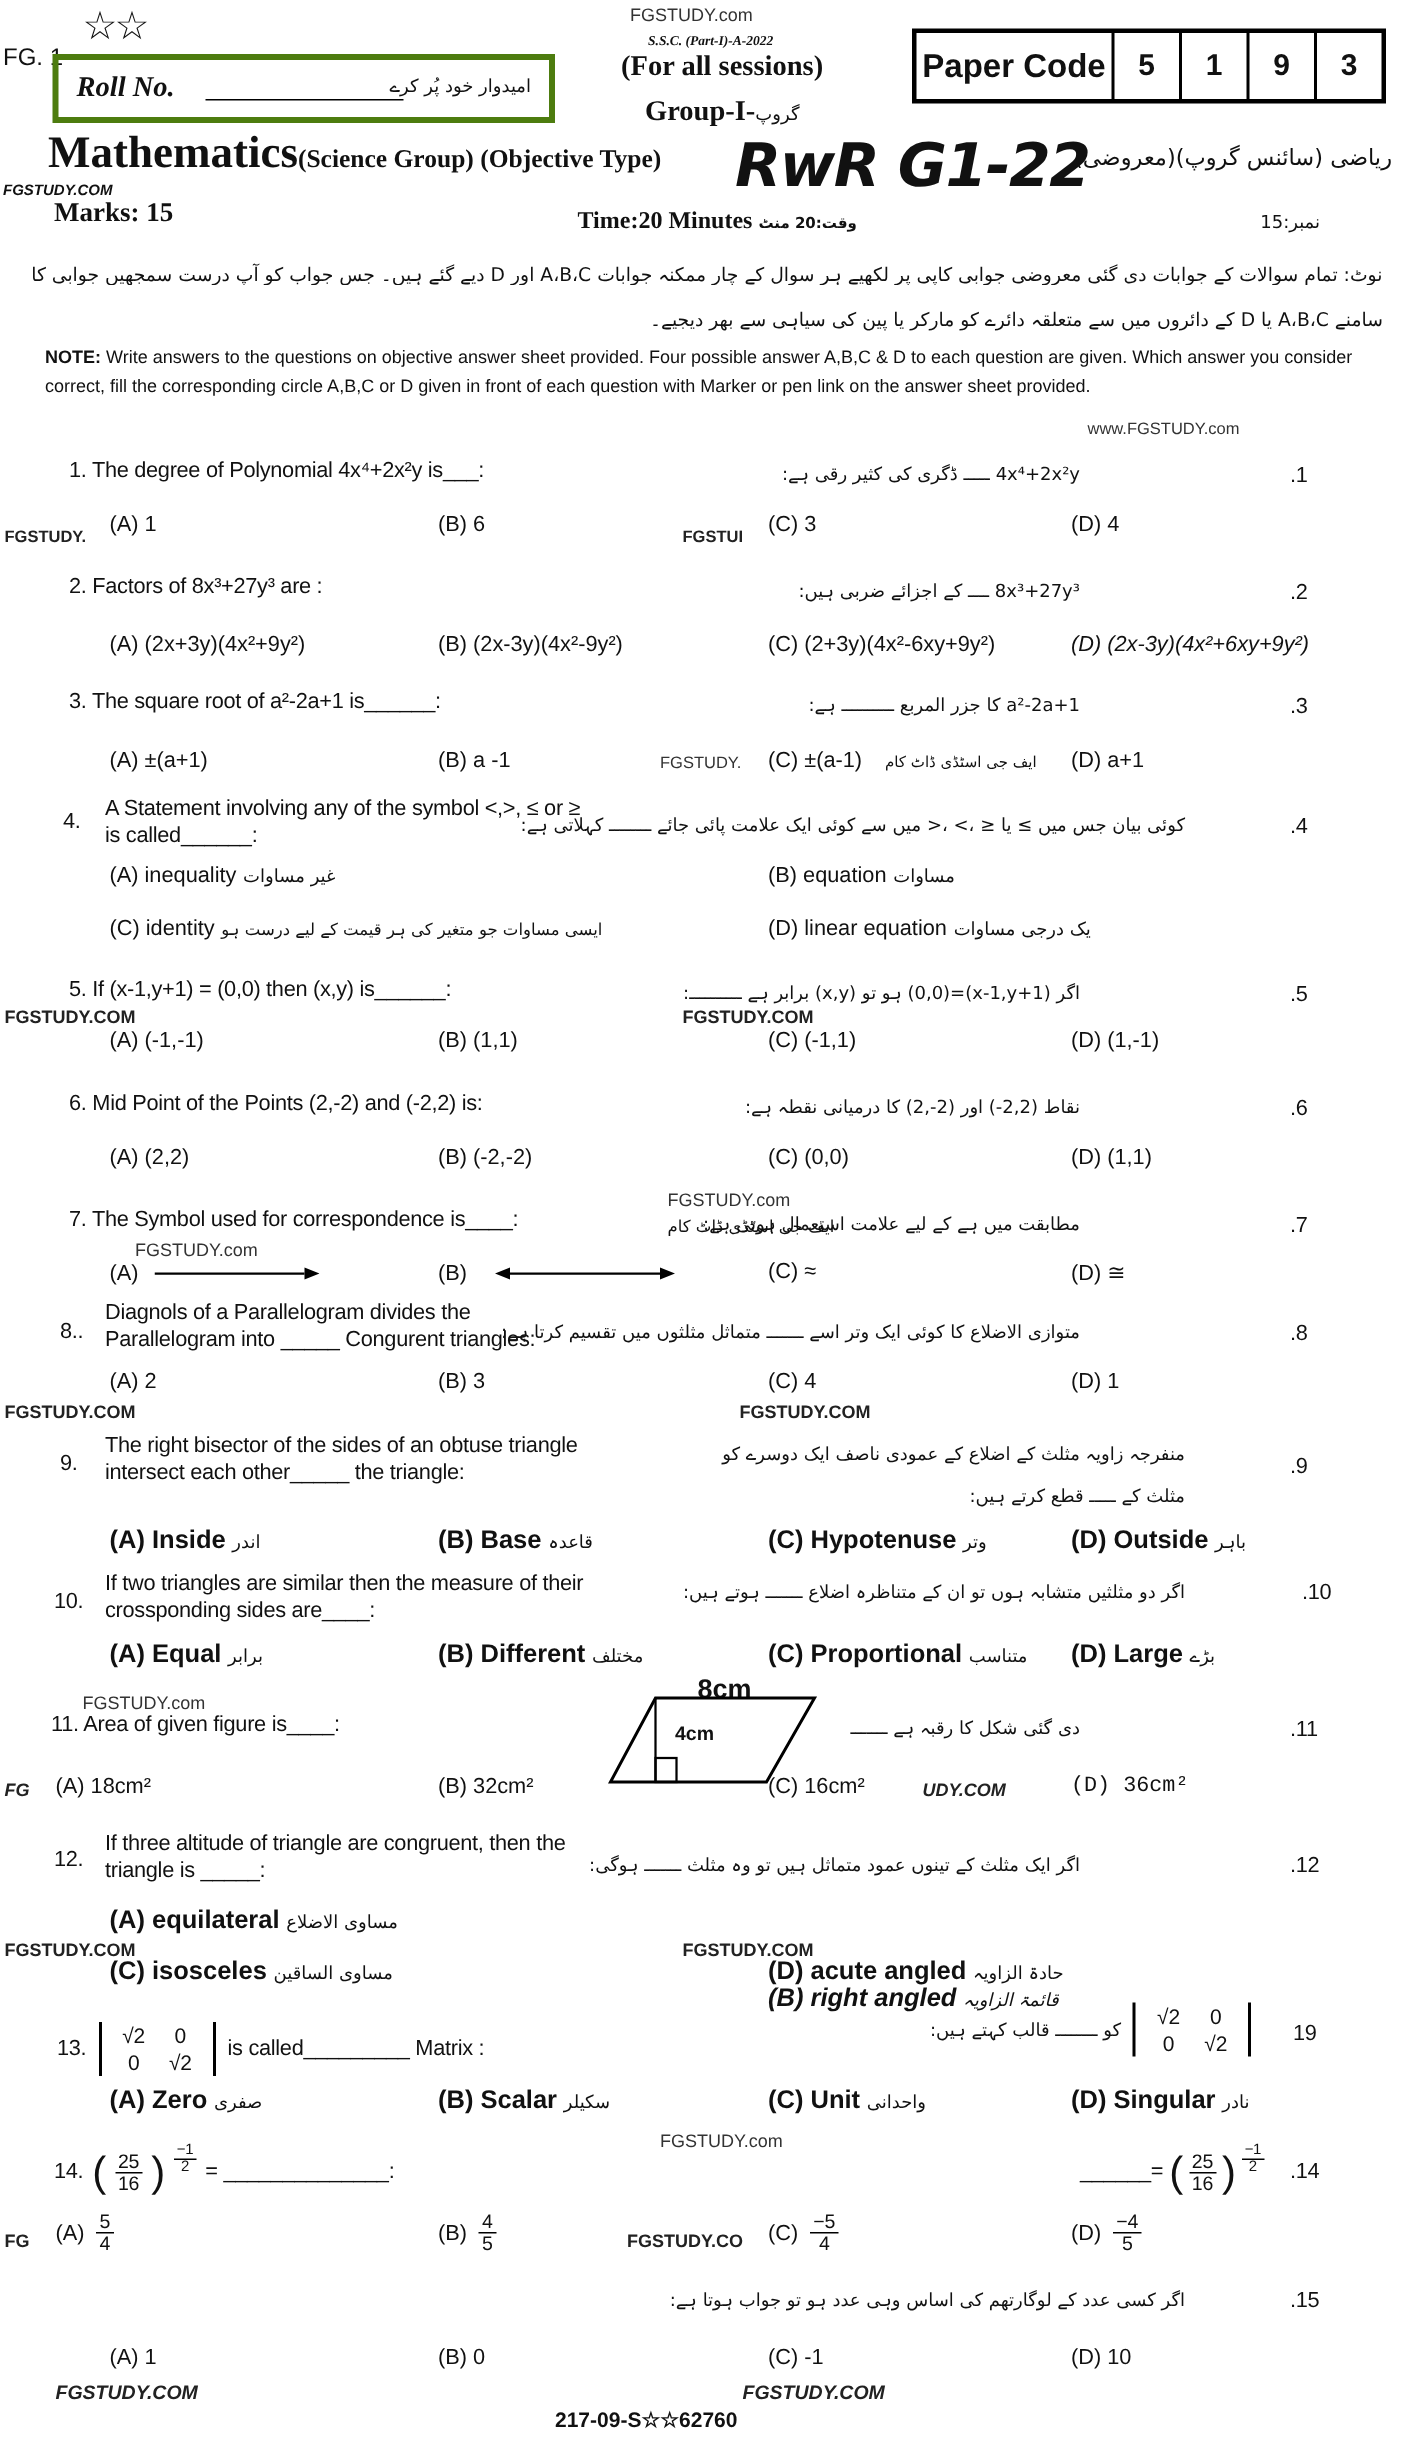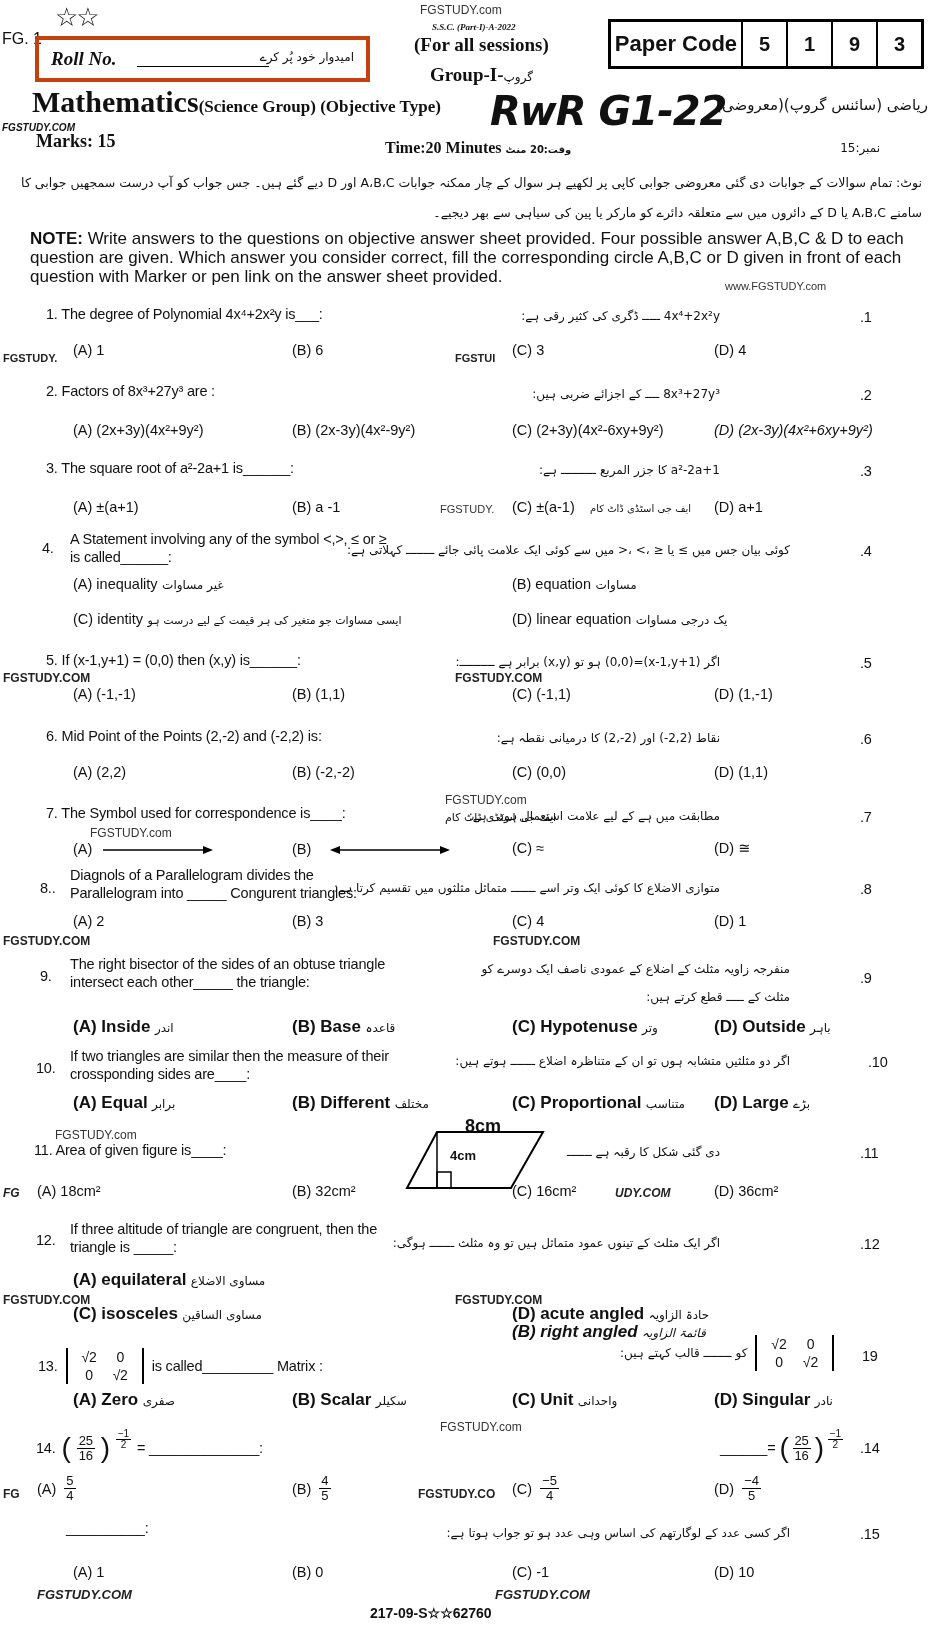--- a/index.html
+++ b/index.html
@@ -7,21 +7,21 @@
        font-family:"Liberation Sans",sans-serif;}
   .abs{position:absolute;}
   .serif{font-family:"Liberation Serif",serif;}
   .wm{font-family:"Liberation Sans",sans-serif;font-size:12px;color:#333;}
   .wmb{font-family:"Liberation Sans",sans-serif;font-size:12px;font-weight:bold;color:#222;}
   .urdu{direction:rtl;font-family:"DejaVu Sans",sans-serif;font-size:12px;color:#111;white-space:nowrap;}
   .q{font-size:14.5px;white-space:nowrap;letter-spacing:-0.2px;}
   .opt{font-size:14.5px;white-space:nowrap;}
   .optb{font-size:17px;font-weight:bold;white-space:nowrap;}
   .stars{font-size:26px;letter-spacing:-2px;}
-  .rollbox{border:4px solid #c2410c;box-sizing:border-box;}
+  .rollbox{border:4px solid #4d7c0f;box-sizing:border-box;}
   .codebox{border:3px solid #000;box-sizing:border-box;display:flex;}
   .codebox div{border-left:2px solid #000;display:flex;align-items:center;justify-content:center;
                font-weight:bold;font-size:20px;}
   .codebox div:first-child{border-left:none;}
   .frac{display:inline-flex;flex-direction:column;align-items:center;vertical-align:middle;font-size:13px;line-height:14px;}
   .frac span:first-child{border-bottom:1.5px solid #000;padding:0 2px;}
   .matrix{display:inline-block;border-left:2px solid #000;border-right:2px solid #000;padding:0 6px;
           font-size:14px;line-height:18px;vertical-align:middle;}
   .matrix table{border-collapse:collapse;}
   .matrix td{padding:0 8px;text-align:center;}
@@ -62,21 +62,21 @@
 
 <div class="abs" style="left:2px;top:122px;font-size:10px;font-weight:bold;font-style:italic;">FGSTUDY.COM</div>
 <div class="abs serif" style="left:36px;top:131px;font-size:18px;font-weight:bold;">Marks: 15</div>
 <div class="abs serif" style="left:385px;top:139px;font-size:16px;font-weight:bold;">
   <span>Time:20 Minutes</span> <span class="urdu" style="font-size:10px;">وقت:20 منٹ</span>
 </div>
 <div class="abs urdu" style="right:60px;top:141px;font-size:12px;">نمبر:15</div>
 
 <div class="abs urdu" style="right:18px;top:175px;width:900px;font-size:12.5px;text-align:right;overflow:hidden;">نوٹ: تمام سوالات کے جوابات دی گئی معروضی جوابی کاپی پر لکھیے ہر سوال کے چار ممکنہ جوابات A،B،C اور D دیے گئے ہیں۔ جس جواب کو آپ درست سمجھیں جوابی کاپی پر اس سوال نمبر کے</div>
 <div class="abs urdu" style="right:18px;top:205px;font-size:12.5px;">سامنے A،B،C یا D کے دائروں میں سے متعلقہ دائرے کو مارکر یا پین کی سیاہی سے بھر دیجیے۔</div>
-<div class="abs" style="left:30px;top:229px;width:880px;font-size:17px;line-height:19px;">
+<div class="abs" style="left:30px;top:229px;width:880px;font-size:12px;line-height:19px;">
   <b>NOTE:</b> <span>Write answers to the questions on objective answer sheet provided. Four possible answer A,B,C &amp; D to each question are given. Which answer you consider correct, fill the corresponding circle A,B,C or D given in front of each question with Marker or pen link on the answer sheet provided.</span>
 </div>
 <div class="abs wm" style="left:725px;top:280px;font-size:11px;">www.FGSTUDY.com</div>
 
 <div class="abs q" style="left:46px;top:306px;">
   <span>1.</span> <span>The degree of Polynomial 4x⁴+2x²y is___:</span>
 </div>
 <div class="abs urdu" style="right:220px;top:309px;">4x⁴+2x²y ـــــ ڈگری کی کثیر رقی ہے:</div>
 <div class="abs q" style="left:860px;top:309px;">.1</div>
 <div class="abs wmb" style="left:3px;top:352px;font-size:11px;">FGSTUDY.</div>
@@ -247,21 +247,21 @@
   </svg>
   <div class="abs" style="left:45px;top:28px;font-size:13px;font-weight:bold;">4cm</div>
 </div>
 <div class="abs urdu" style="right:220px;top:1145px;">دی گئی شکل کا رقبہ ہے ـــــــ</div>
 <div class="abs q" style="left:860px;top:1145px;">.11</div>
 <div class="abs wmb" style="left:3px;top:1186px;font-style:italic;">FG</div>
 <div class="abs opt" style="left:37px;top:1183px;">(A) 18cm²</div>
 <div class="abs opt" style="left:292px;top:1183px;">(B) 32cm²</div>
 <div class="abs opt" style="left:512px;top:1183px;">(C) 16cm²</div>
 <div class="abs wmb" style="left:615px;top:1186px;font-style:italic;">UDY.COM</div>
-<div class="abs opt" style="left:714px;top:1183px;">(D) 36cm²</div>
+<div class="abs opt" style="left:714px;top:1183px;font-family:Liberation Mono, monospace;">(D) 36cm²</div>
 
 <div class="abs q" style="left:36px;top:1232px;">12.</div>
 <div class="abs q" style="left:70px;top:1220px;line-height:18px;">
   <div>If three altitude of triangle are congruent, then the</div>
   <div>triangle is _____:</div>
 </div>
 <div class="abs urdu" style="right:220px;top:1236px;">اگر ایک مثلث کے تینوں عمود متماثل ہیں تو وہ مثلث ـــــــ ہوگی:</div>
 <div class="abs q" style="left:860px;top:1236px;">.12</div>
 <div class="abs" style="left:73px;top:1270px;">
   <span class="optb">(A) equilateral</span> <span class="urdu">مساوی الاضلاع</span>
@@ -381,21 +381,20 @@
 </div>
 <div class="abs opt" style="left:714px;top:1474px;display:flex;align-items:center;gap:8px;">
   <span>(D)</span>
   <span class="frac">
       <span>−4</span>
       <span>5</span>
     </span>
 </div>
 
 <div class="abs q" style="left:36px;top:1516px;line-height:24px;">
-  <div style="padding-left:30px;">__________:</div>
 </div>
 <div class="abs urdu" style="right:150px;top:1526px;">اگر کسی عدد کے لوگارتھم کی اساس وہی عدد ہو تو جواب ہوتا ہے:</div>
 <div class="abs q" style="left:860px;top:1526px;">.15</div>
 <div class="abs opt" style="left:73px;top:1564px;">(A) 1</div>
 <div class="abs opt" style="left:292px;top:1564px;">(B) 0</div>
 <div class="abs opt" style="left:512px;top:1564px;">(C) -1</div>
 <div class="abs opt" style="left:714px;top:1564px;">(D) 10</div>
 <div class="abs wmb" style="left:37px;top:1587px;font-style:italic;font-size:13px;">FGSTUDY.COM</div>
 <div class="abs wmb" style="left:495px;top:1587px;font-style:italic;font-size:13px;">FGSTUDY.COM</div>
 

